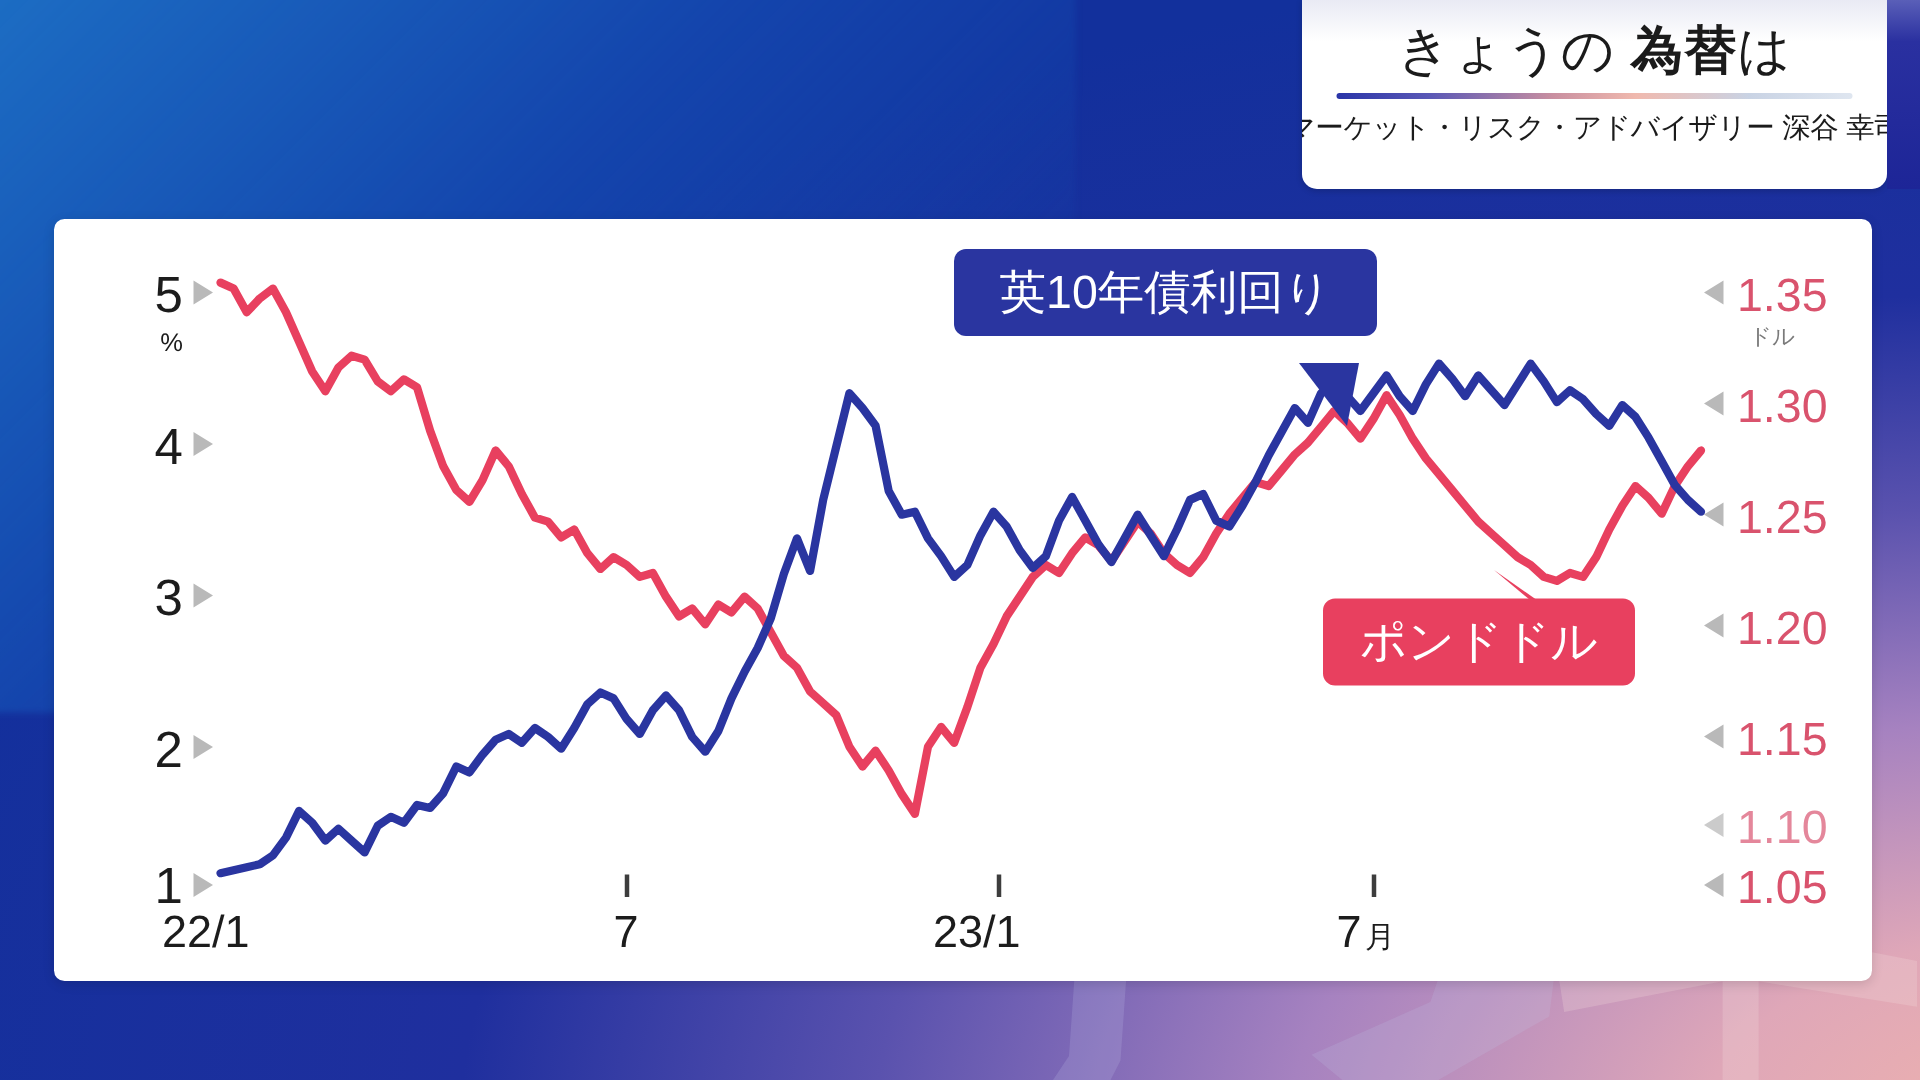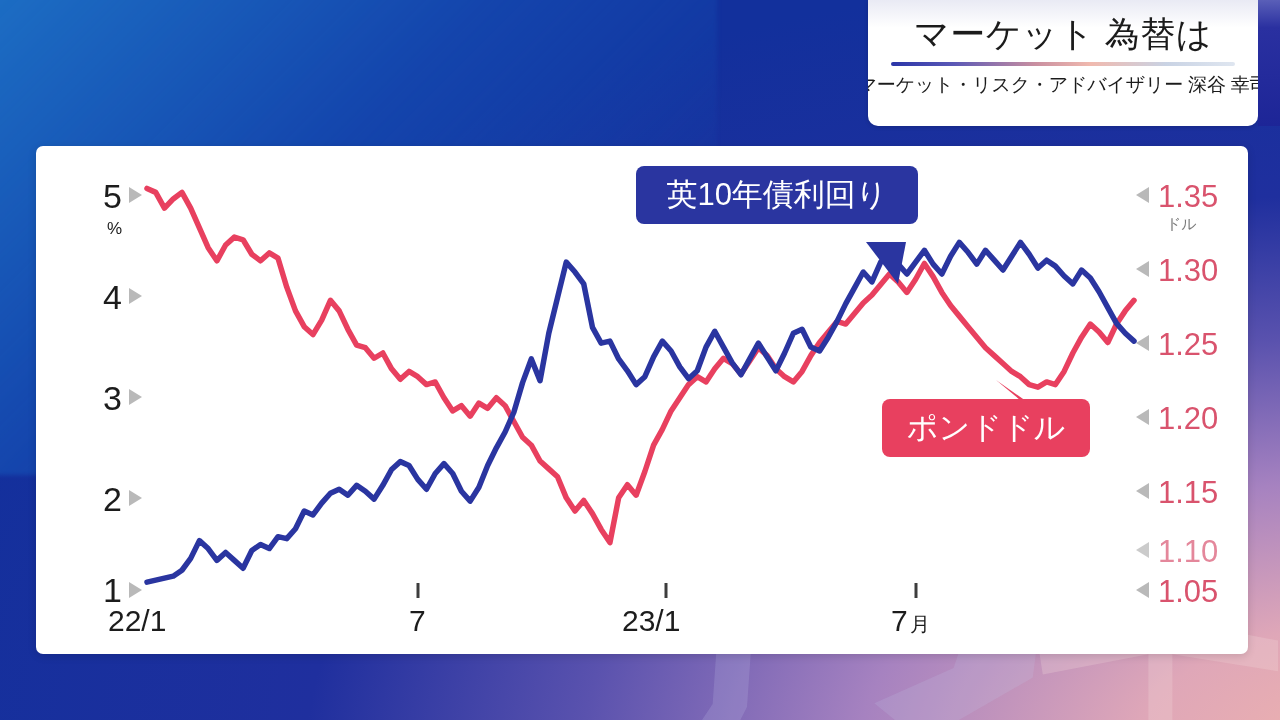--- a/index.html
+++ b/index.html
@@ -48,21 +48,21 @@
     background:linear-gradient(180deg,#e9eaf4 0%,#ffffff 22%,#ffffff 100%);
     border-radius:0 0 10px 10px;
     box-shadow:0 1px 4px rgba(0,0,0,.18);
     display:flex; flex-direction:column; align-items:center; justify-content:flex-start;
     padding-top:16px; overflow:hidden;
   }
   #title-main{
     font-size:35px; font-weight:400; color:#1b1b1b; letter-spacing:.5px;
     white-space:nowrap; line-height:1.05;
   }
-  #title-main b{ font-weight:400; }
+  #title-main b{ font-weight:700; }
   #title-rule{
     width:344px; height:4px; margin-top:9px; border-radius:2px;
     background:linear-gradient(90deg,#2a35a8 0%,#5a58b6 18%,#c98fa0 42%,#f0b9ae 58%,#c9d3e4 80%,#dfe6f0 100%);
   }
   #title-sub{
     margin-top:6px; font-size:19px; color:#1b1b1b; white-space:nowrap; letter-spacing:-.2px;
   }
   #title-right-band{
     position:absolute; left:1258px; top:0; width:22px; height:126px; z-index:7;
     background:linear-gradient(180deg,#5a5fb8 0%,#2a30a0 22%,#1d2597 100%);
@@ -94,21 +94,21 @@
 <div id="bg">
   <div class="bg-base"></div>
   <div class="bg-tl"></div>
   <div class="wm wm-1"></div>
   <div class="wm wm-2"></div>
   <div class="wm wm-3"></div>
 </div>
 
 <div id="title-card">
   <div id="title-main">
-    <span>マーケット </span><b>為替</b><span>は</span>
+    <span>きょうの </span><b>為替</b><span>は</span>
   </div>
   <div id="title-rule"></div>
   <div id="title-sub">マーケット・リスク・アドバイザリー 深谷 幸司</div>
 </div>
 <div id="title-right-band"></div>
 
 <div id="chart-card">
   <svg id="plot" viewBox="0 0 1212 508">
 
     <g>

